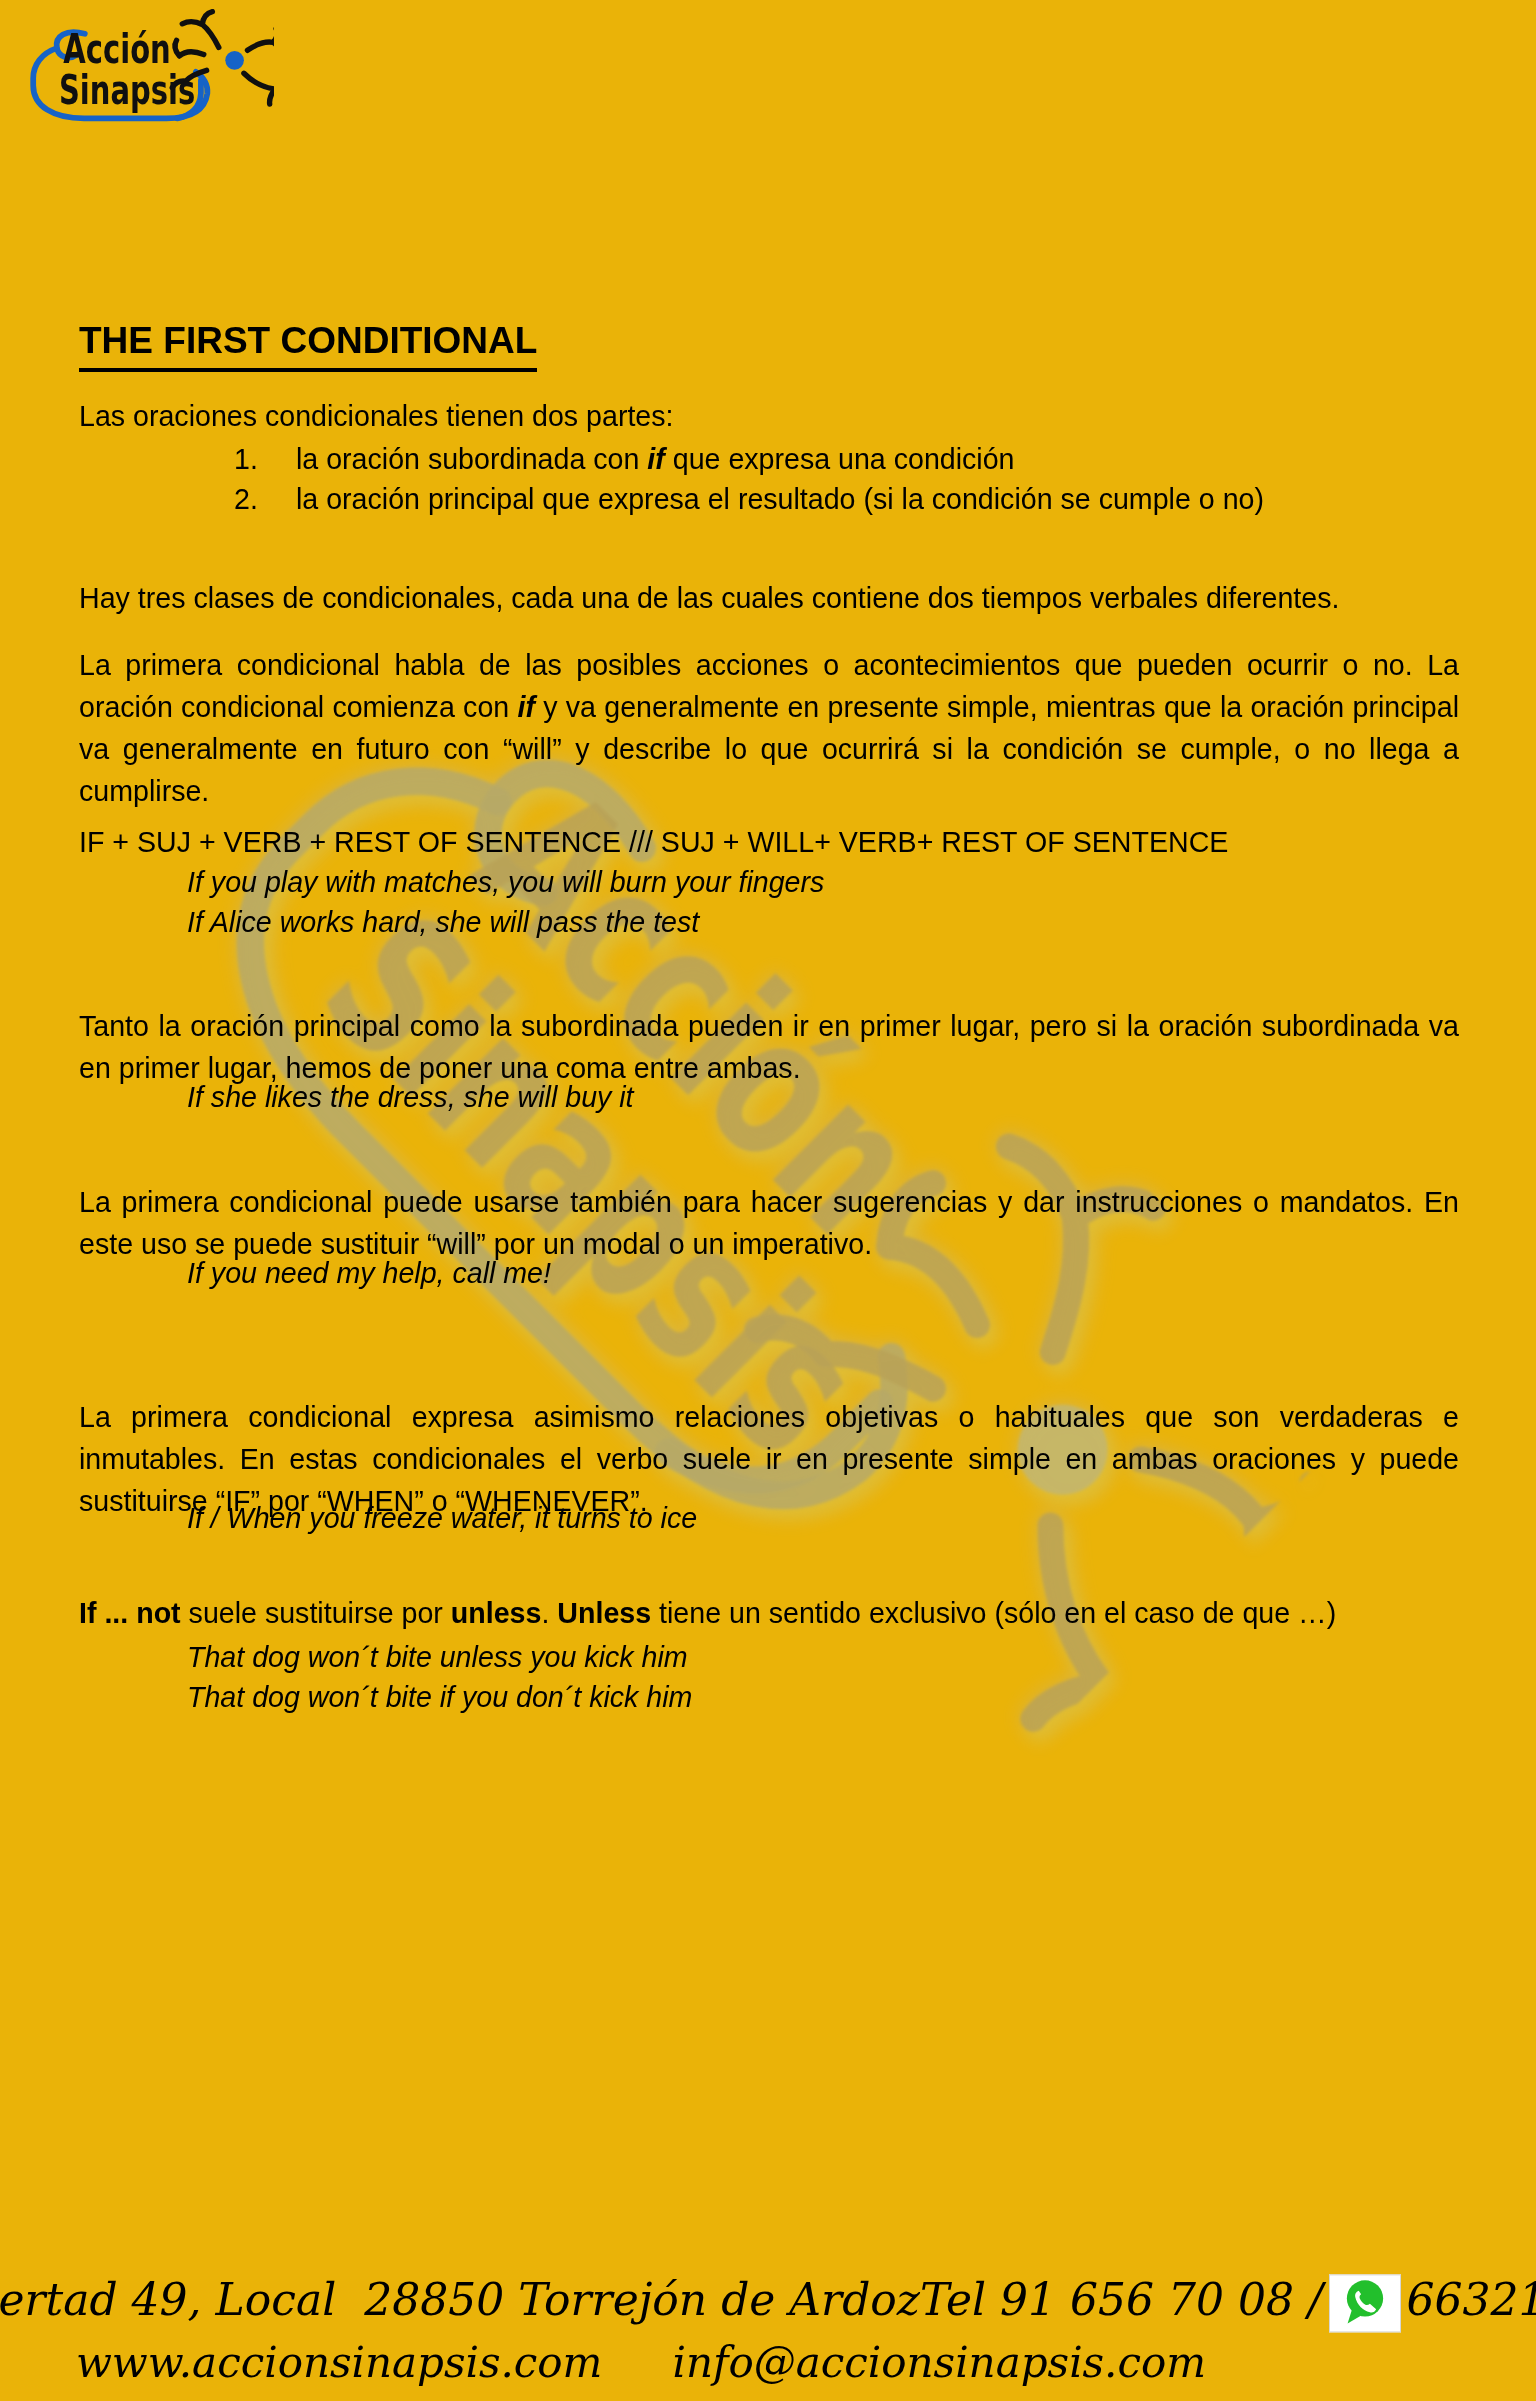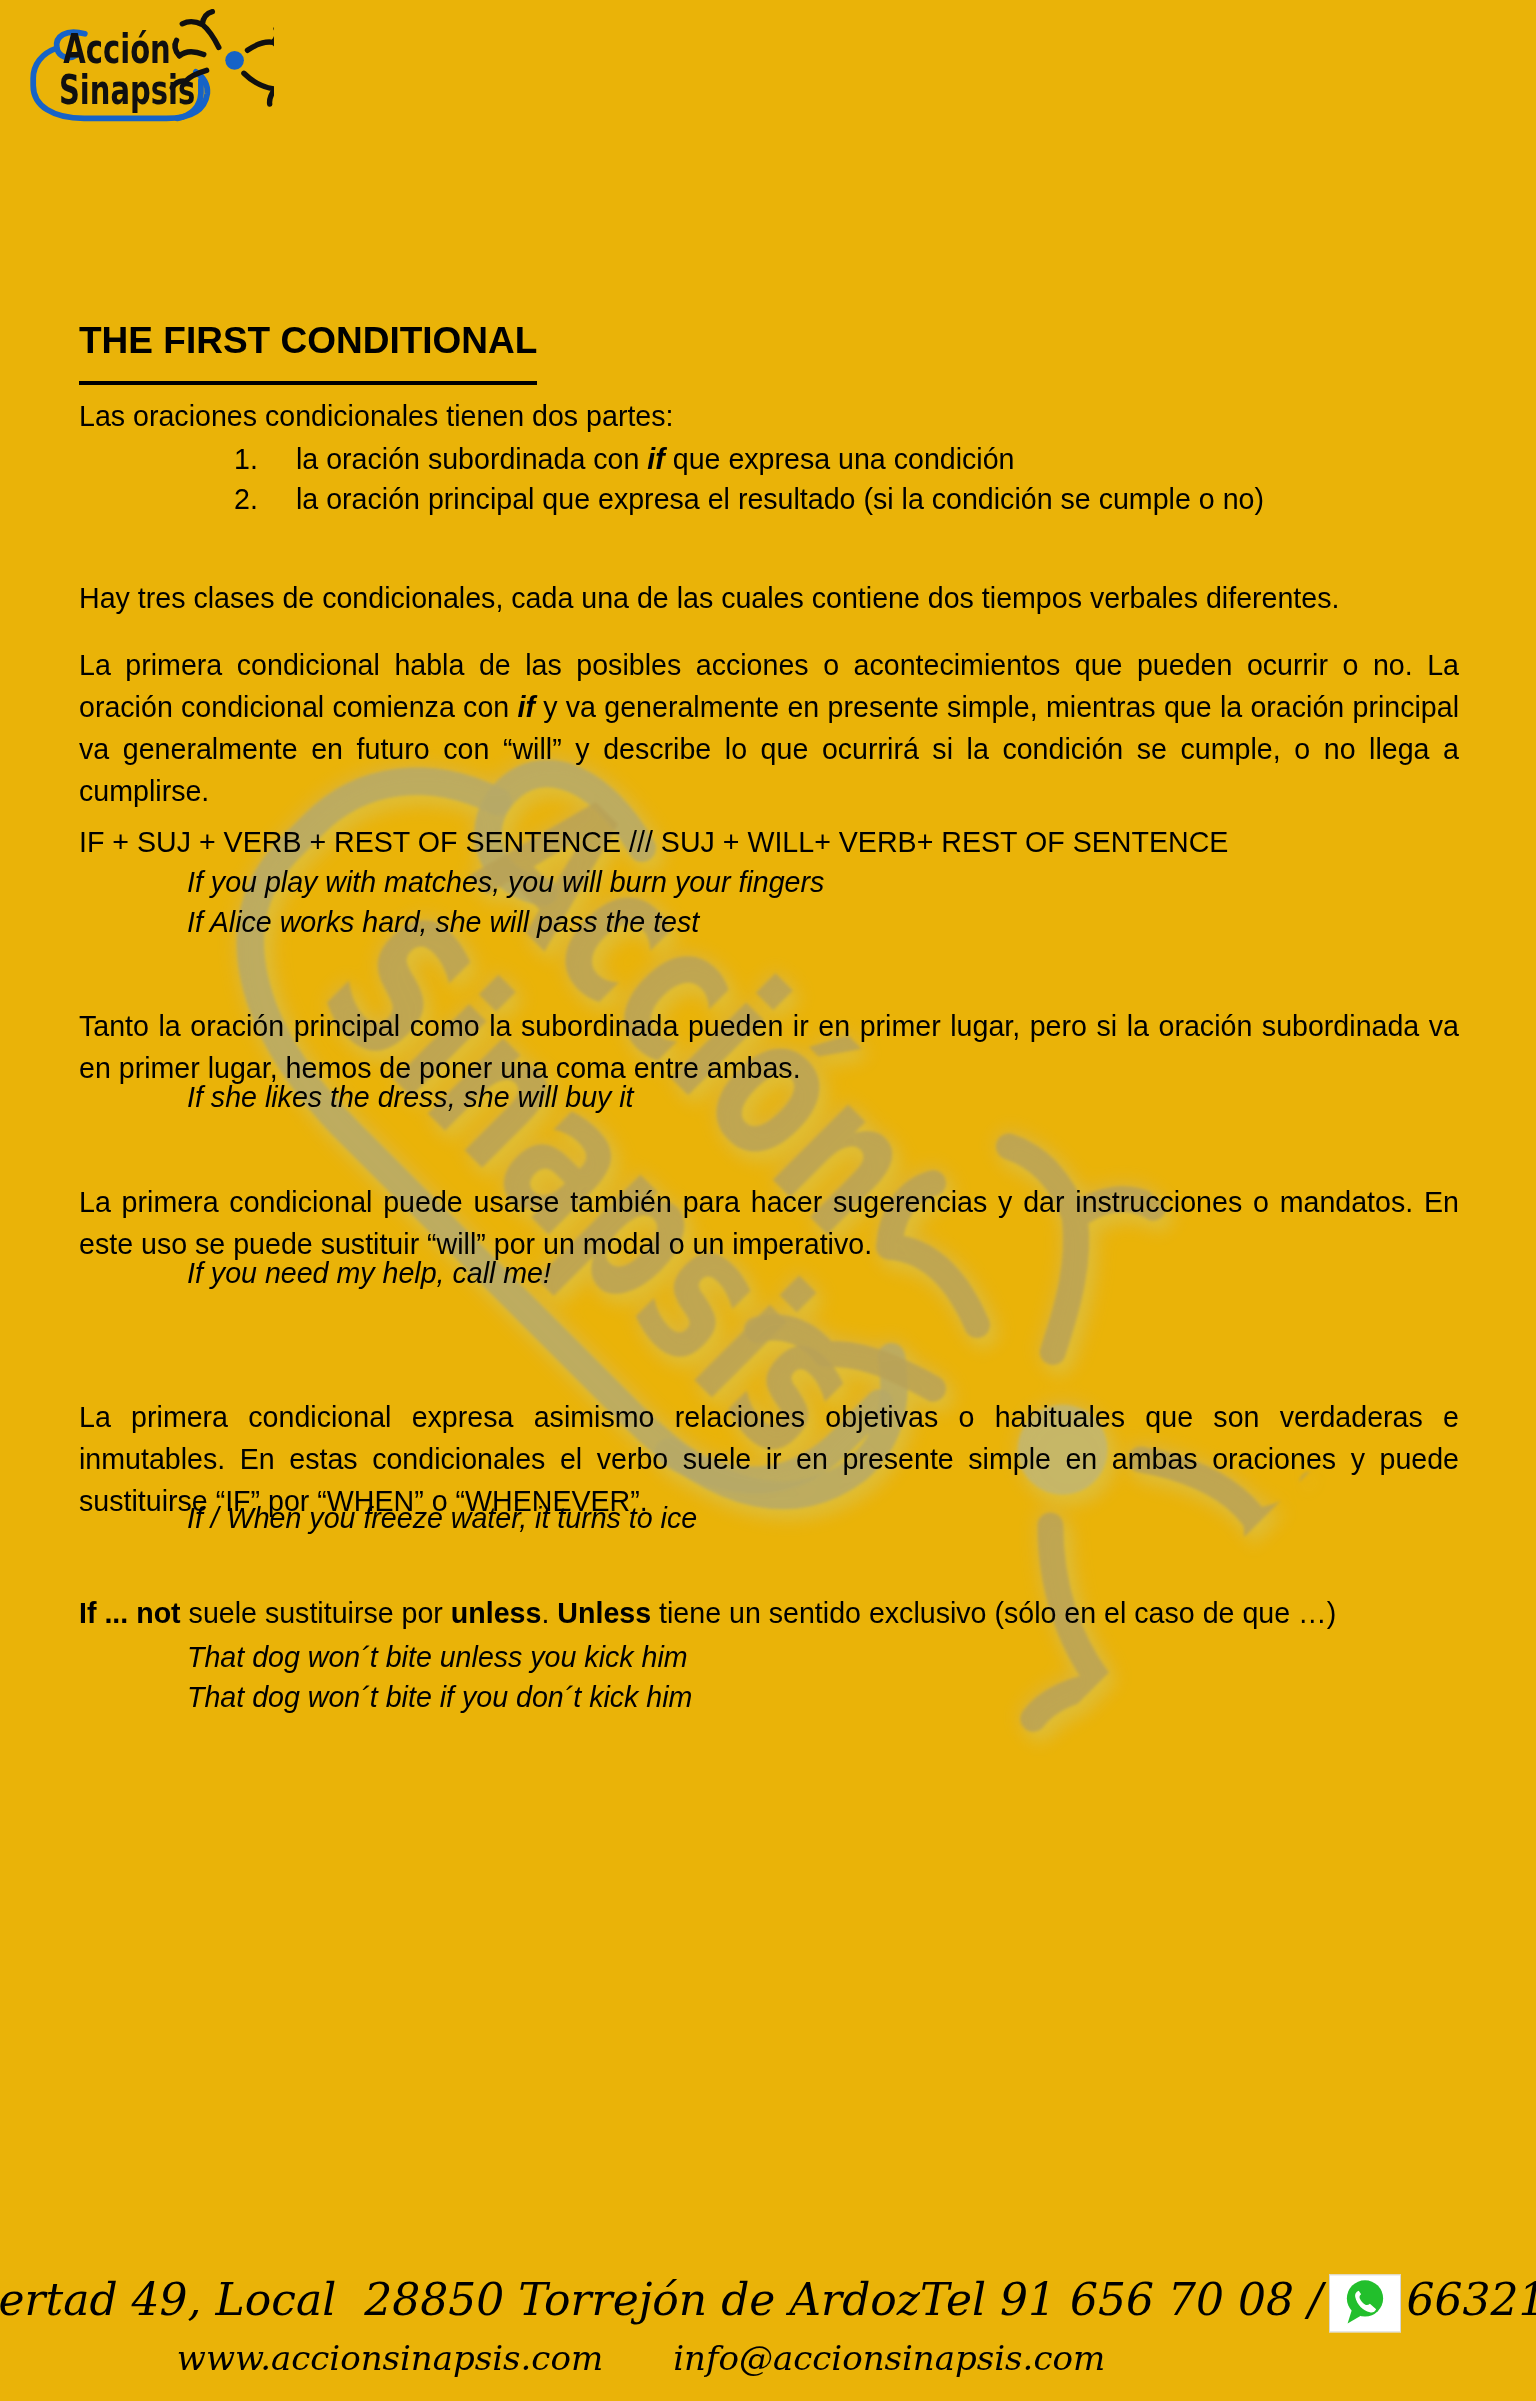--- a/index.html
+++ b/index.html
@@ -21,21 +21,21 @@
   .watermark {
     left:110px; top:890px; width:1245px; height:557px;
     transform:rotate(45deg);
     opacity:0.45;
     filter: blur(1.8px) drop-shadow(11.7px 2.9px 7.3px rgba(214,208,104,0.95)) drop-shadow(-2.9px -1.5px 8.8px rgba(170,180,225,0.55));
     pointer-events:none;
   }
 
   
   .title { left:79px; top:297px; font-size:37px; font-weight:bold; line-height:1; letter-spacing:0px; }
-  .title span { display:inline-block; border-bottom:4.4px solid #000; padding-bottom:22px; }
+  .title span { display:inline-block; border-bottom:4.4px solid #000; padding-bottom:9px; }
 
   .body-text { font-size:28.6px; line-height:42px; }
   .one-line { line-height:1.15; }
   .justify { text-align:justify; text-justify:inter-word; width:1380px; }
 
   .intro      { left:79px; top:371px; }
   .cond-list  { left:234px; top:439px; line-height:40px; font-size:28.6px; }
   .list-row   { display:flex; }
   .list-num   { width:62px; flex:0 0 62px; }
   .para-tres  { left:79px; top:553px; }
@@ -59,21 +59,21 @@
   .footer1 {
     left:0; top:2270px; width:1537px;
     display:flex; justify-content:center; align-items:center;
     font-family:"DejaVu Serif", serif; font-style:italic;
     font-size:44px; white-space:pre;
   }
   .footer2 {
     left:0; top:2338px; width:1282px;
     display:flex; justify-content:center; gap:70px;
     font-family:"DejaVu Serif", serif; font-style:italic;
-    font-size:34px; white-space:pre;text-align:right;
+    font-size:42px; white-space:pre;text-align:right;
   }
   .footer-gap { display:inline-block; width:59px; }
   .wa-box {
     display:inline-block; width:73px; height:56px;
     background:#fff; border:1.5px solid #d6d6d6; margin:0 5.9px;
     transform:translateY(4.4px);
   }
 </style>
 </head>
 <body>

